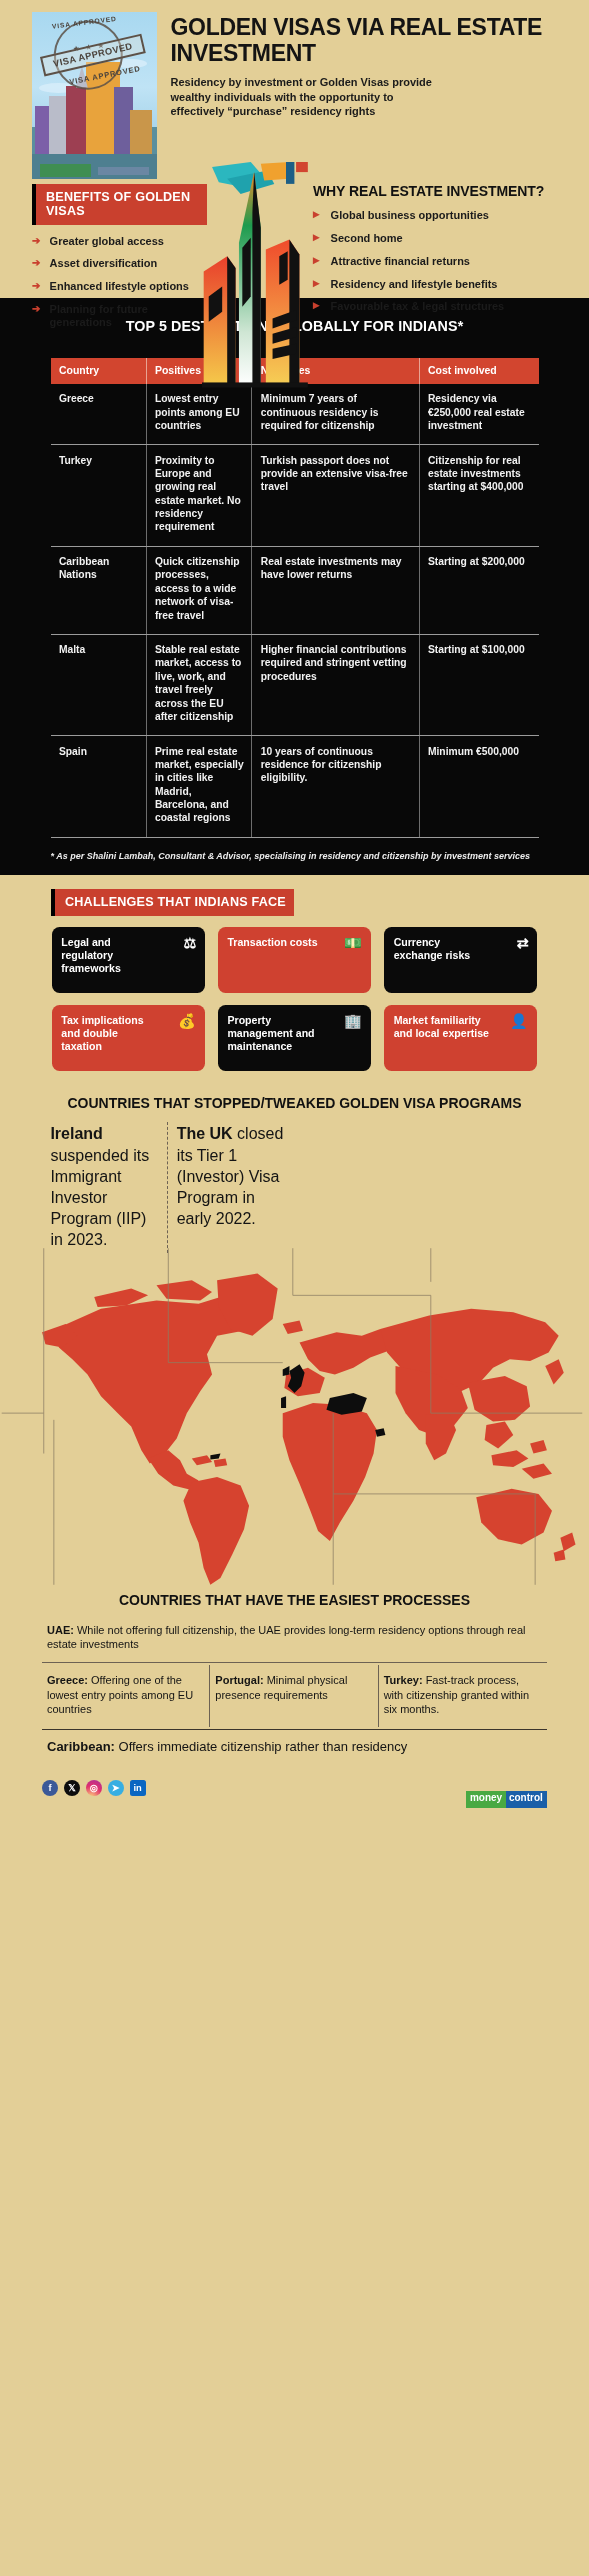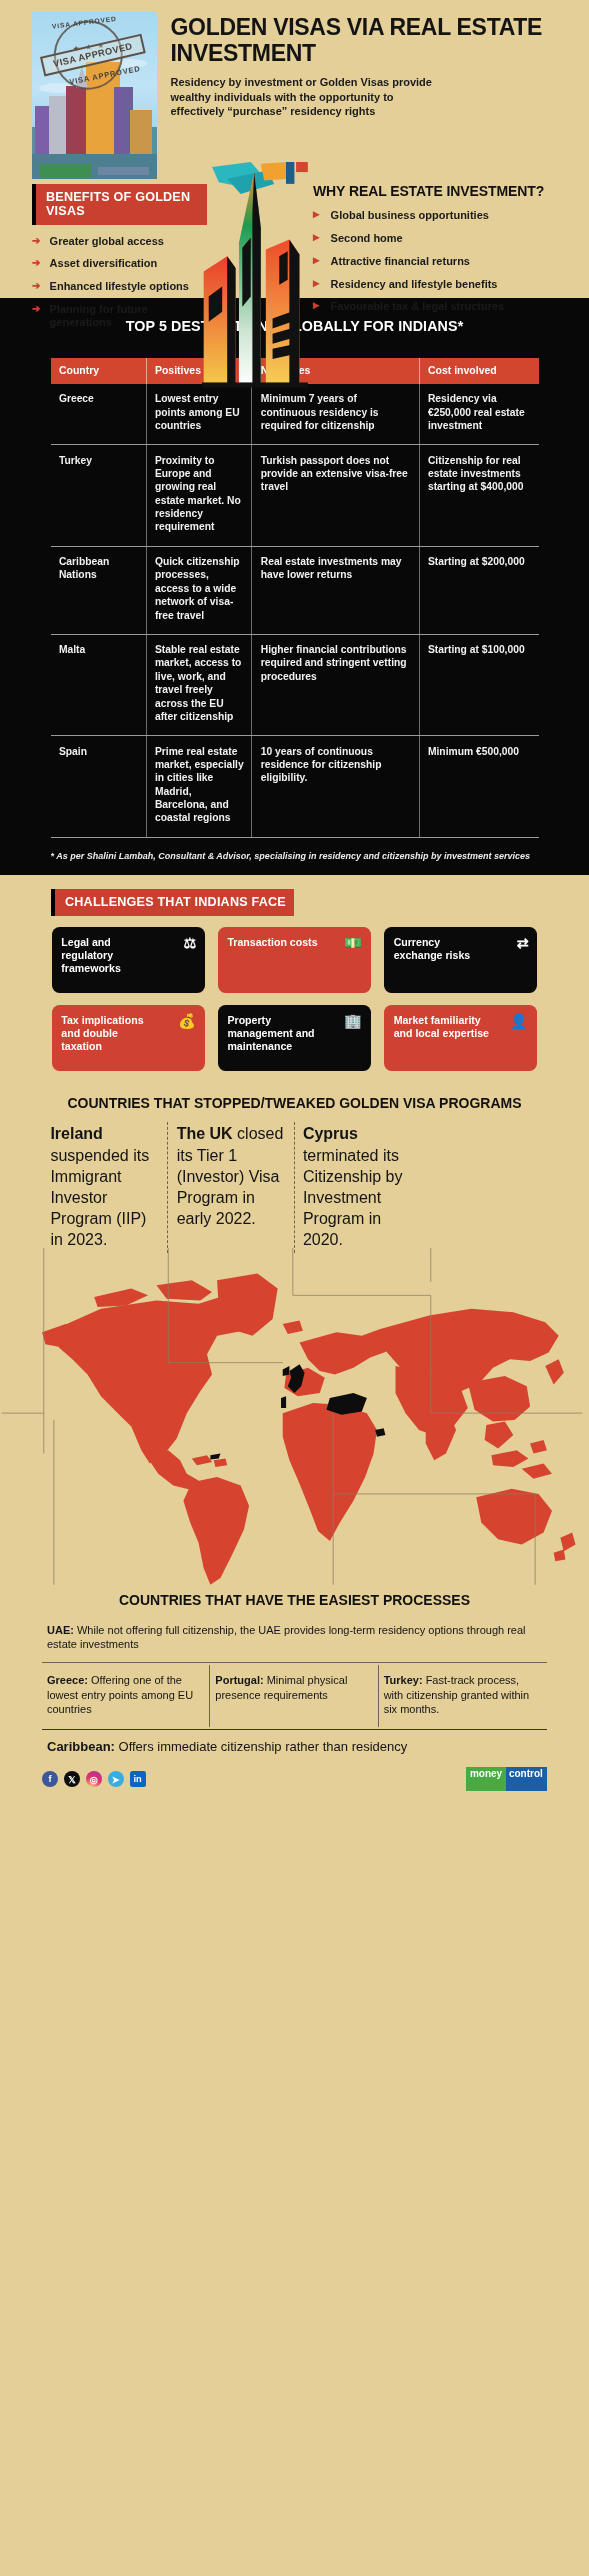--- a/index.html
+++ b/index.html
@@ -178,21 +178,21 @@
   .soc {
     width: 16px; height:16px; border-radius:50%; display:flex;
     align-items:center; justify-content:center; color:#fff;
     font-size:9.3px; font-weight:bold; font-family:"Liberation Sans", sans-serif;
   }
   .soc.fb { background:#3b5998; }
   .soc.x  { background:#0d0d0d; }
   .soc.ig { background: radial-gradient(circle at 30% 110%, #fdd87d 0%, #e1306c 55%, #a62fa0 100%); }
   .soc.tg { background:#37aee2; }
   .soc.li { background:#0a66c2; border-radius:2.5px; }
-  .mc-logo { display:flex; height:24px; font-size:10px; font-weight:bold; }
+  .mc-logo { display:flex; height:17px; font-size:10px; font-weight:bold;margin-top:24px; }
   .mc-money { background:#49a942; color:#fff; padding: 0.8px 3.4px 1.7px 4.2px; }
   .mc-control { background:#1a5fa8; color:#fff; padding: 0.8px 4.2px 1.7px 3.4px; }
 </style>
 </head>
 <body>
 
 <div class="page">
 
   <section class="hero">
     <div class="hero-inner">
@@ -410,23 +410,20 @@
   <section class="map-sec">
     <h2 class="sec-title-dark">COUNTRIES THAT STOPPED/TWEAKED GOLDEN VISA PROGRAMS</h2>
 
     <div class="stopped-grid">
       <div class="stopped-cell">
         <b>Ireland</b><span> suspended its Immigrant Investor Program (IIP) in 2023.</span>
       </div>
       <div class="stopped-cell">
         <b>The UK</b><span> closed its Tier 1 (Investor) Visa Program in early 2022.</span>
       </div>
-      <div class="stopped-cell">
-        <b>Cyprus</b><span> terminated its Citizenship by Investment Program in 2020.</span>
-      </div>
     </div>
 
     <svg class="worldmap" viewBox="0 0 700 400">
       <g fill="#d6432f">
 
         <path d="M66,96 L120,72 L186,62 L236,66 L262,58 L300,62 L318,76 L300,96 L258,104
                  L246,126 L252,150 L238,170 L222,196 L210,226 L196,244 L178,256 L168,240
                  L156,212 L140,196 L120,176 L104,150 L86,132 L70,118 Z"></path>
         <path d="M50,100 L78,90 L92,104 L74,118 L54,114 Z"></path>
         <path d="M112,58 L156,48 L176,56 L150,68 L116,70 Z"></path>

